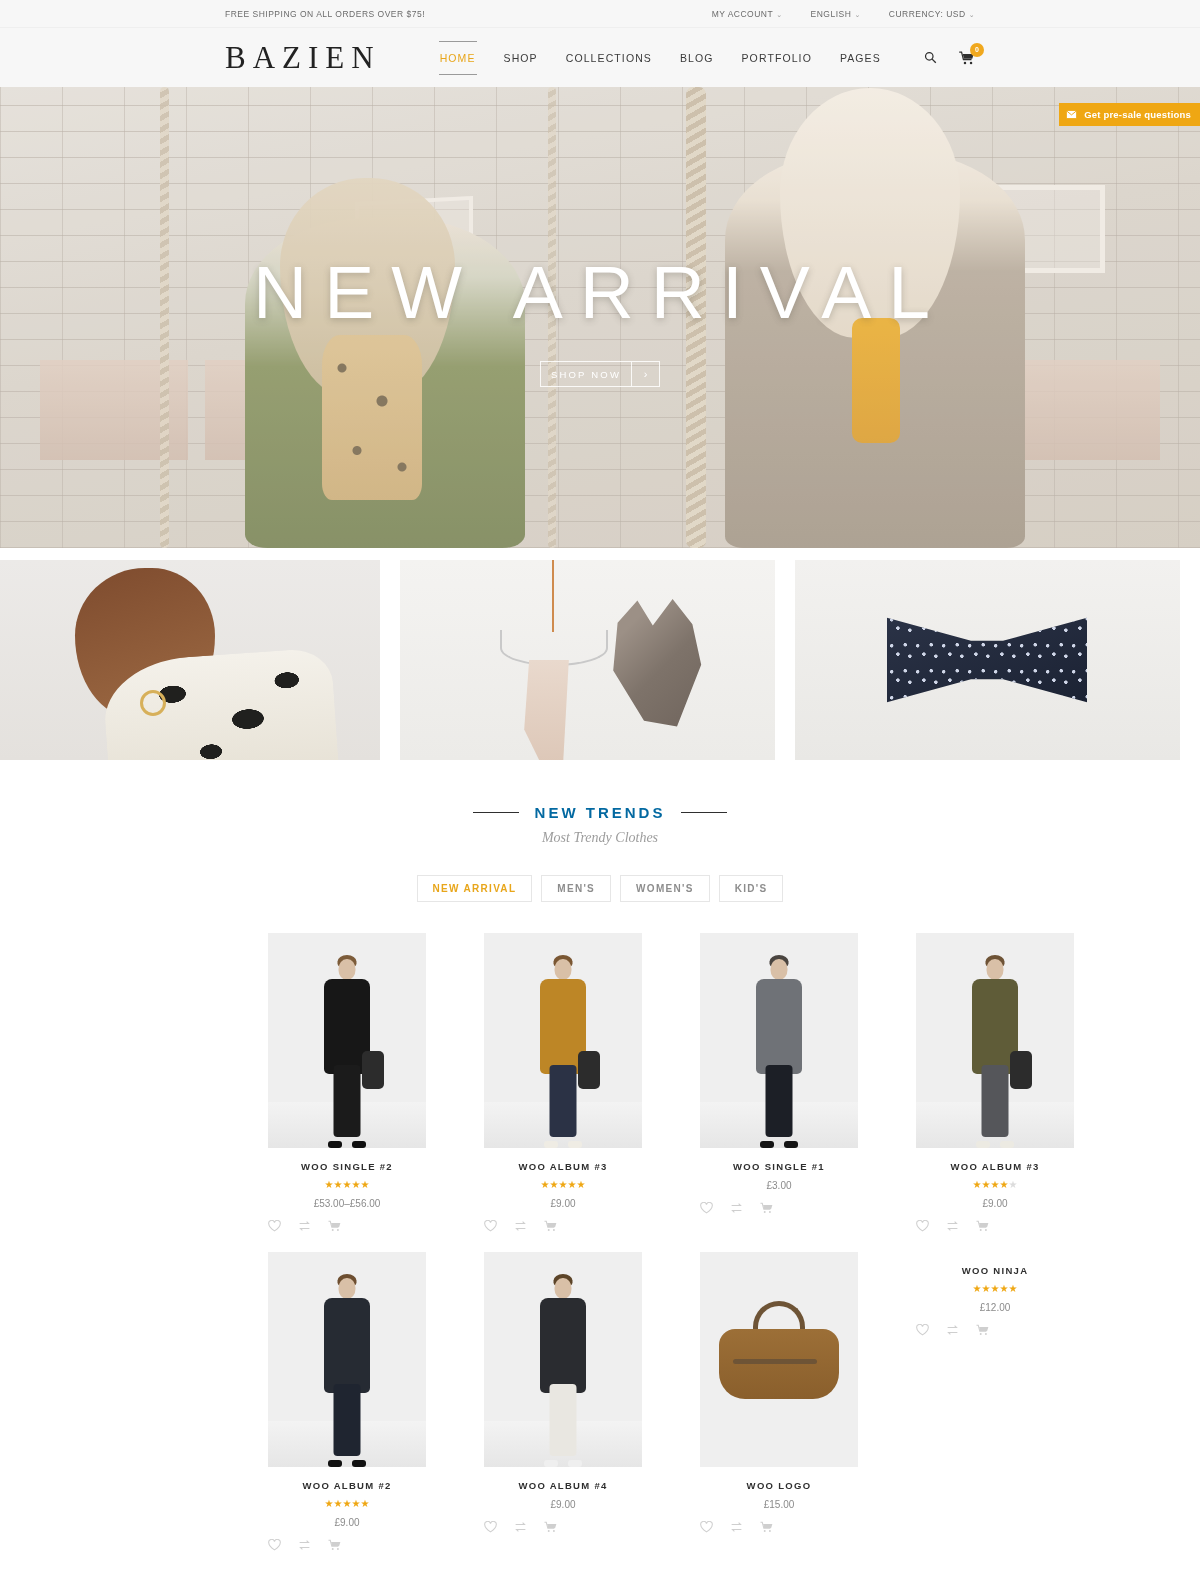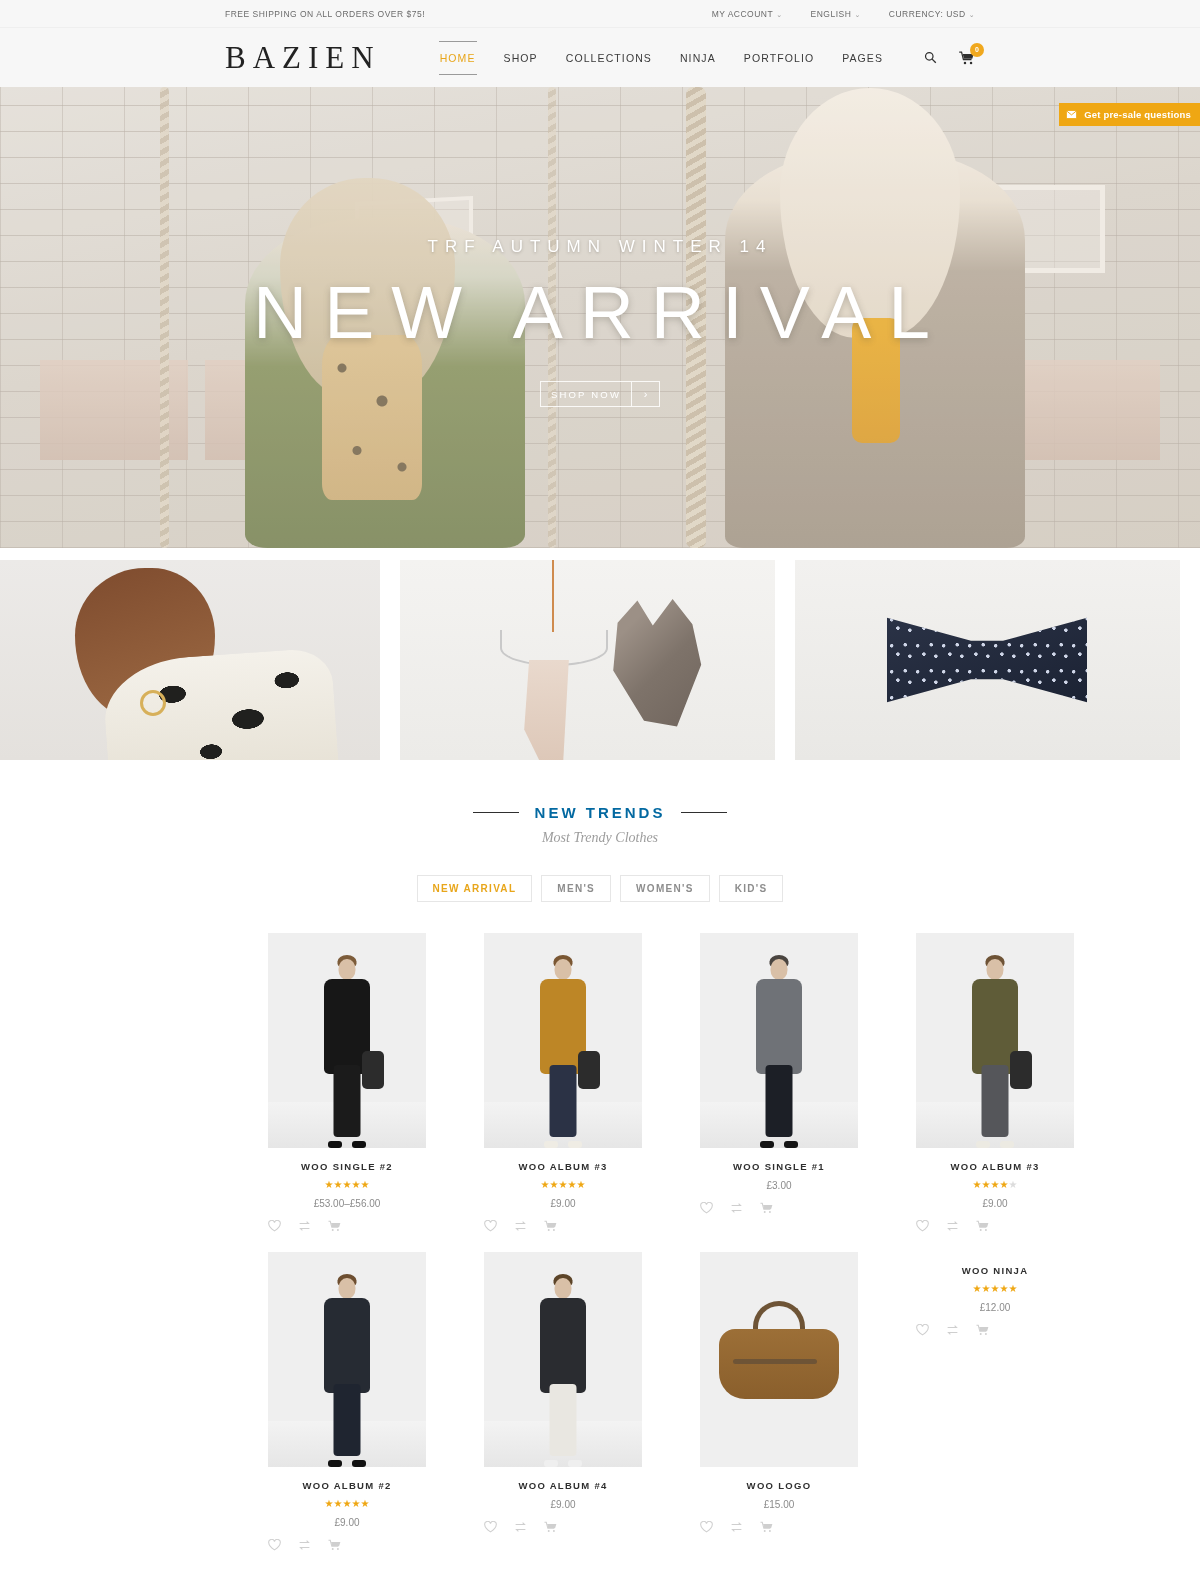--- a/index.html
+++ b/index.html
@@ -456,21 +456,21 @@
     </div>
   </div>
 </div>
 
 <div class="header">
   <div class="logo">BAZIEN</div>
   <div class="nav">
     <div class="nav-item active">HOME</div>
     <div class="nav-item">SHOP</div>
     <div class="nav-item">COLLECTIONS</div>
-    <div class="nav-item">NINJA</div>
+    <div class="nav-item">BLOG</div>
     <div class="nav-item">PORTFOLIO</div>
     <div class="nav-item">PAGES</div>
   </div>
   <div class="header-actions">
     <div class="icon-btn">
       <svg width="13" height="13" viewBox="0 0 16 16">
         <circle cx="6.5" cy="6.5" r="4.6" fill="none" stroke="#2f2f2f" stroke-width="1.5"></circle>
         <line x1="10" y1="10" x2="14.5" y2="14.5" stroke="#2f2f2f" stroke-width="1.7"></line>
       </svg>
     </div>
@@ -501,21 +501,20 @@
     <div class="model-l-print"></div>
     <div class="model model-r"></div>
     <div class="model-r-hair"></div>
     <div class="model-r-scarf"></div>
     <div class="rope r1"></div>
     <div class="rope r2"></div>
     <div class="rope r3"></div>
     <div class="hero-overlay"></div>
   </div>
   <div class="hero-content">
-    <div class="hero-sub">TRF AUTUMN WINTER 14</div>
     <div class="hero-title">NEW ARRIVAL</div>
     <div class="shop-now">
       <div class="shop-now-label">SHOP NOW</div>
       <div class="shop-now-arrow">›</div>
     </div>
   </div>
 </div>
 
 <div class="banners">
   <div class="banner b1">

